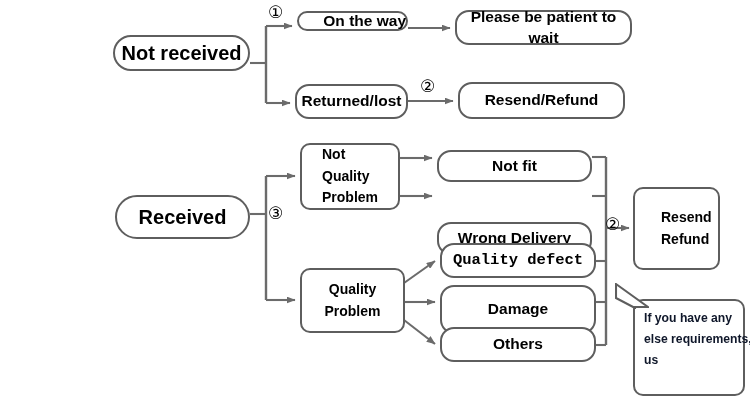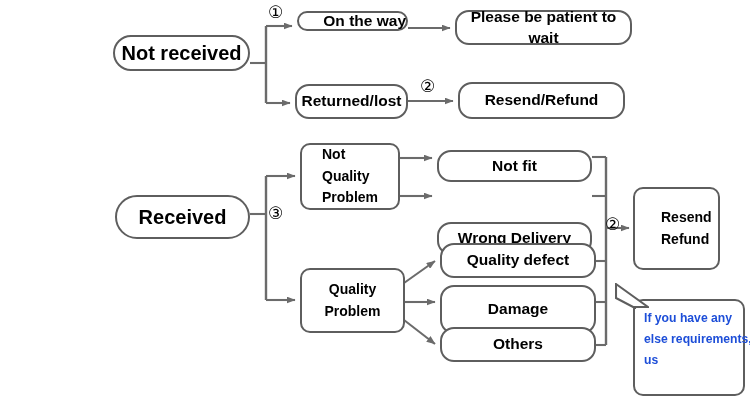--- a/index.html
+++ b/index.html
@@ -52,21 +52,21 @@
     position:absolute;
     box-sizing:border-box;
     border:2.2px solid #5e5e5e;
     background:#fff;
     border-radius:10px;
     z-index:2;
     padding:7px 8px 6px 9px;
     font-size:12.2px;
     font-weight:bold;
     line-height:1.72;
-    color:#1d4ed8;
+    color:#0f172a;
     text-align:left;
   }
   .callout span{display:block;white-space:nowrap;}
   .callout-tail{
     position:absolute;
     z-index:3;
     width:34px;height:26px;
   }
 </style>
 </head>
@@ -150,21 +150,21 @@
   </div>
 
   <div class="node rr-lg mid" style="left:437px;top:141px;width:155px;height:32px;margin-top:9px;">
     <span>Not fit</span>
   </div>
 
   <div class="node rr-lg mid" style="left:437px;top:180px;width:155px;height:33px;margin-top:42px;">
     <span>Wrong Delivery</span>
   </div>
 
-  <div class="node rr-lg mid" style="left:440px;top:243px;width:156px;height:35px;">
+  <div class="node rr-lg mid" style="left:440px;top:243px;width:156px;height:35px;font-family:Liberation Mono, monospace;">
     <span>Quality defect</span>
   </div>
 
   <div class="node rr-lg mid" style="left:440px;top:285px;width:156px;height:49px;">
     <span>Damage</span>
   </div>
 
   <div class="node rr-lg mid" style="left:440px;top:327px;width:156px;height:35px;align-items:center;">
     <span>Others</span>
   </div>

